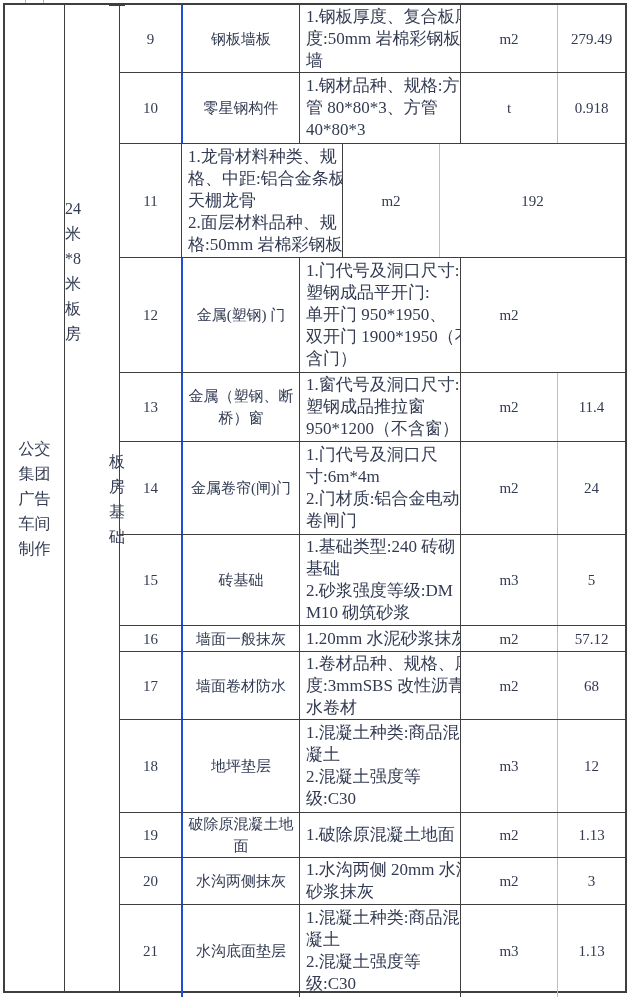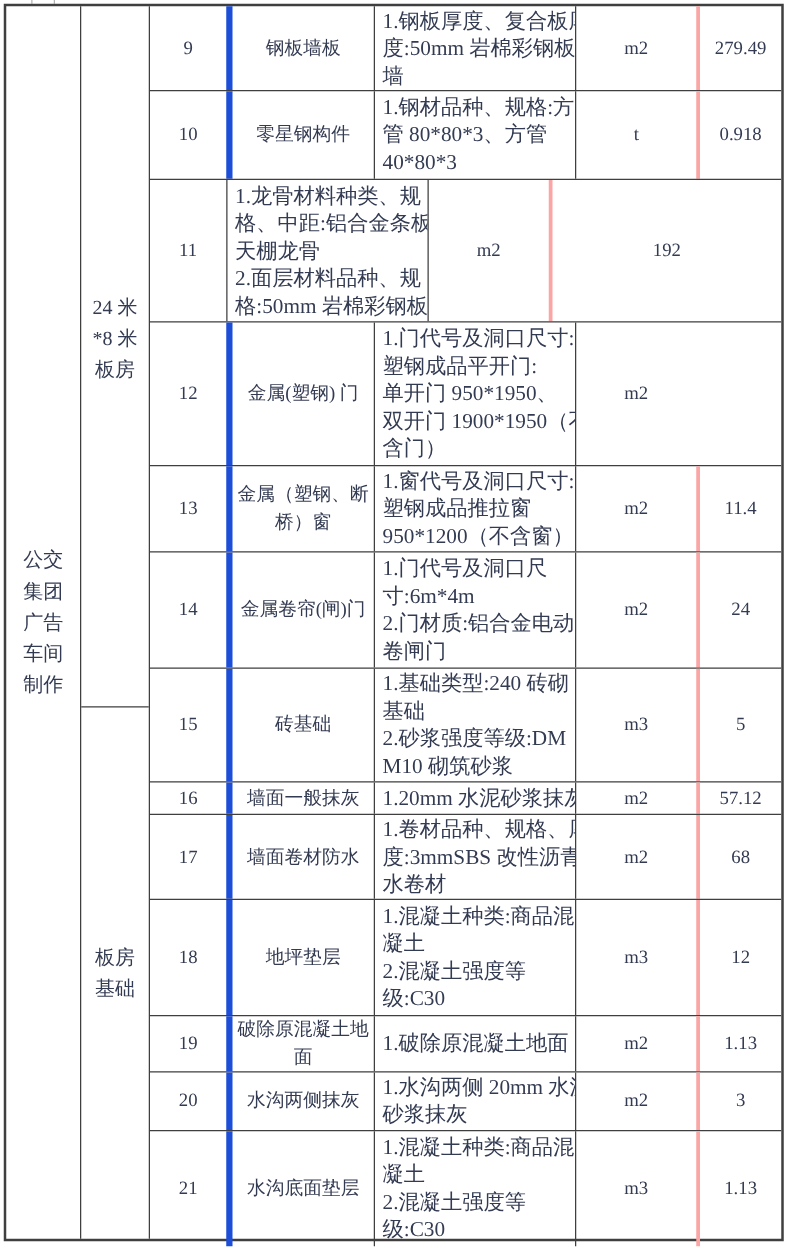--- a/index.html
+++ b/index.html
@@ -17,46 +17,46 @@
     display:flex;background:#fff;
   }
   .col-project{
     width:59px;box-sizing:border-box;display:flex;align-items:center;justify-content:center;
   }
   .v-label{
     white-space:pre-line;text-align:center;font-size:16px;line-height:25px;font-weight:500;
   }
   .col-group{
     width:55px;box-sizing:border-box;border-left:1px solid #3f3f3f;
-    display:flex;flex-direction:column;gap:28px;
+    display:flex;flex-direction:row;gap:28px;
   }
   .group-cell{
     box-sizing:border-box;display:flex;align-items:center;justify-content:center;
   }
   .group-a{height:532px;}
   .group-b{flex:1;border-top:1px solid #3f3f3f;}
   .table-body{
     flex:1;box-sizing:border-box;border-left:1px solid #3f3f3f;
     display:flex;flex-direction:column;
   }
   .row{display:flex;box-sizing:border-box;border-top:1px solid #3f3f3f;}
   .row.first{border-top:none;}
   .row.last{flex:1;}
   .cell{
     box-sizing:border-box;display:flex;align-items:center;justify-content:center;
     text-align:center;font-size:15px;line-height:22px;overflow:hidden;
   }
   .c-num{width:61px;}
-  .c-name{width:118px;border-left:5px solid #1d4ed8;white-space:pre-line;padding:0 3px;}
+  .c-name{width:118px;border-left:2px solid #1d4ed8;white-space:pre-line;padding:0 3px;}
   .c-desc{
     width:161px;border-left:1px solid #3f3f3f;justify-content:flex-start;
     text-align:left;white-space:pre;font-size:17px;padding:2px 2px 2px 6px;
   }
   .c-unit{width:97px;border-left:1px solid #3f3f3f;}
-  .c-qty{flex:1;border-left:3px solid #fca5a5;}
+  .c-qty{flex:1;border-left:1px solid #fca5a5;}
 </style>
 </head>
 <body>
 
 <div class="page">
   <div class="scan-artifact"></div>
 
   <div class="bq-table">
 
     <div class="col-project">

